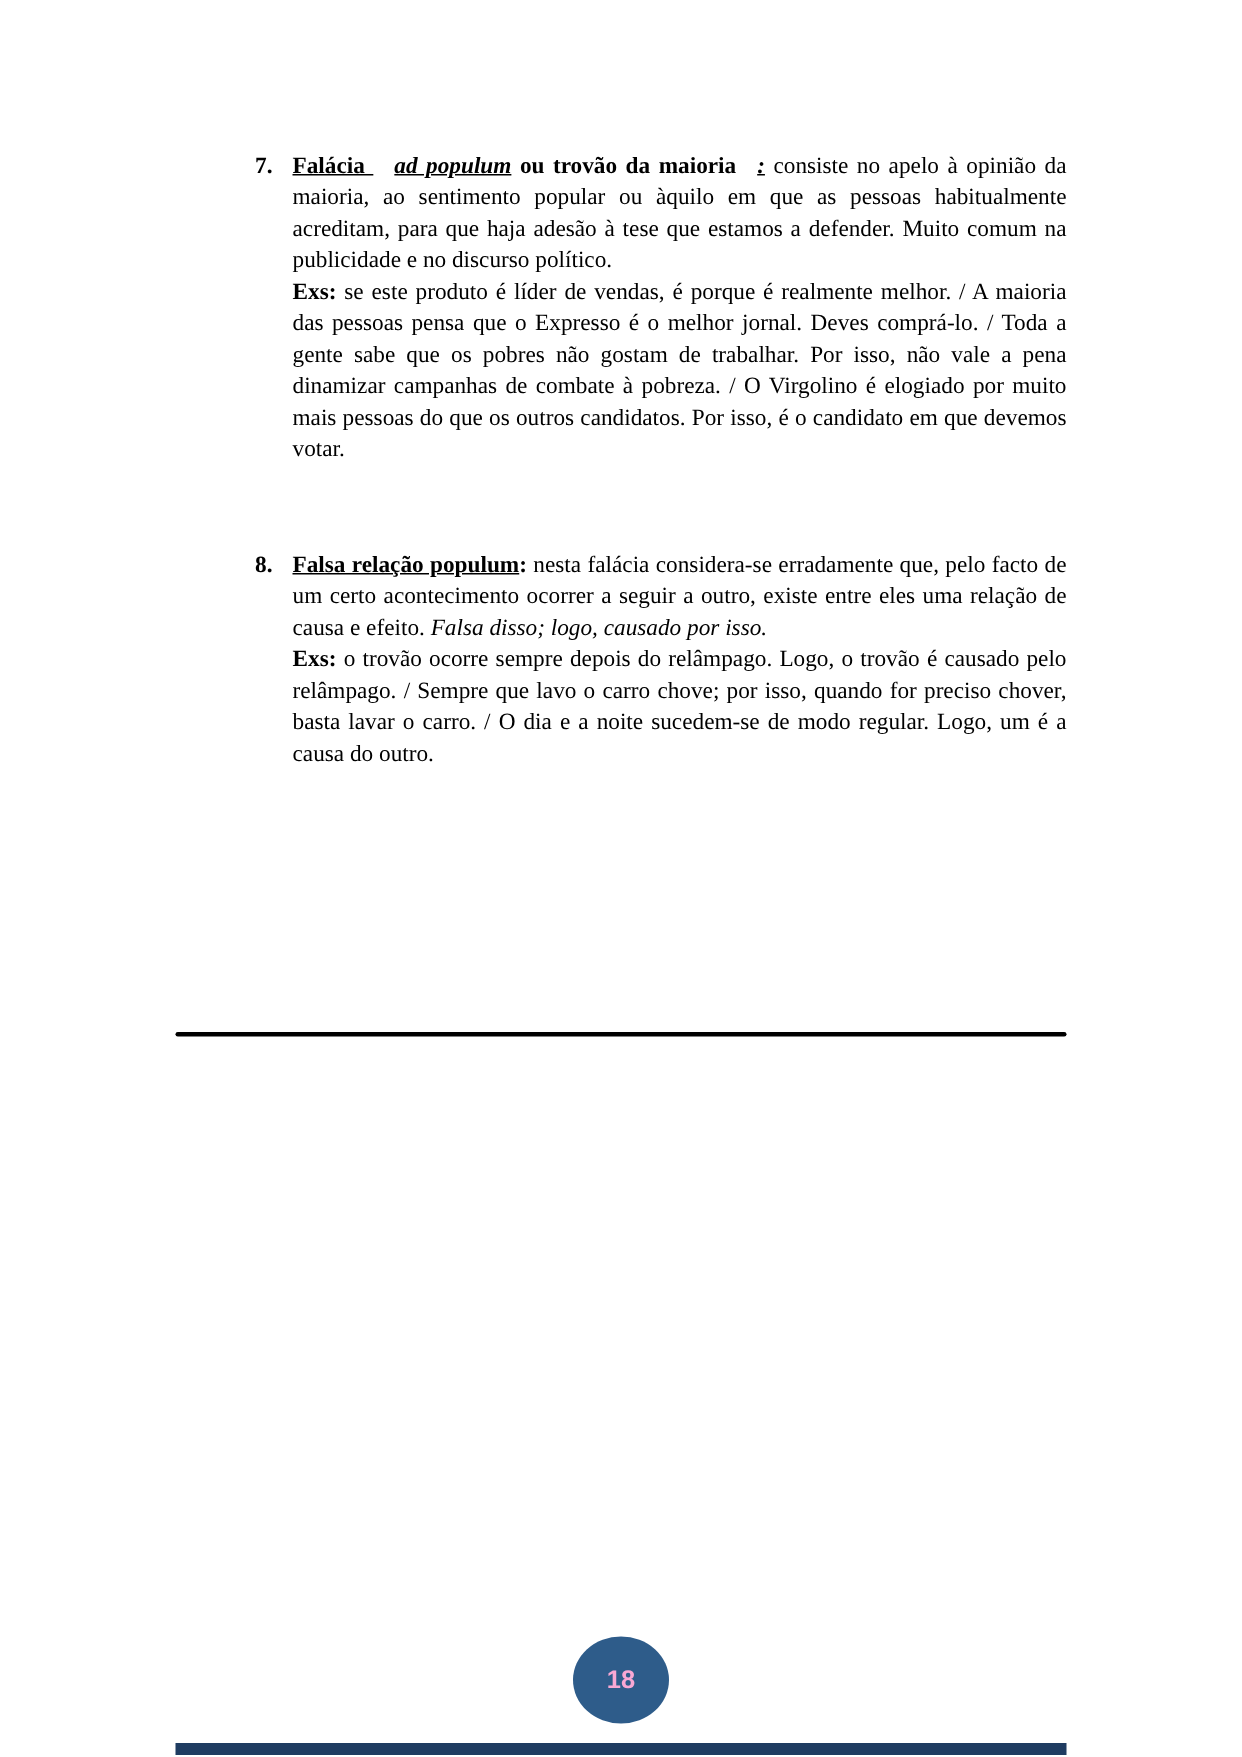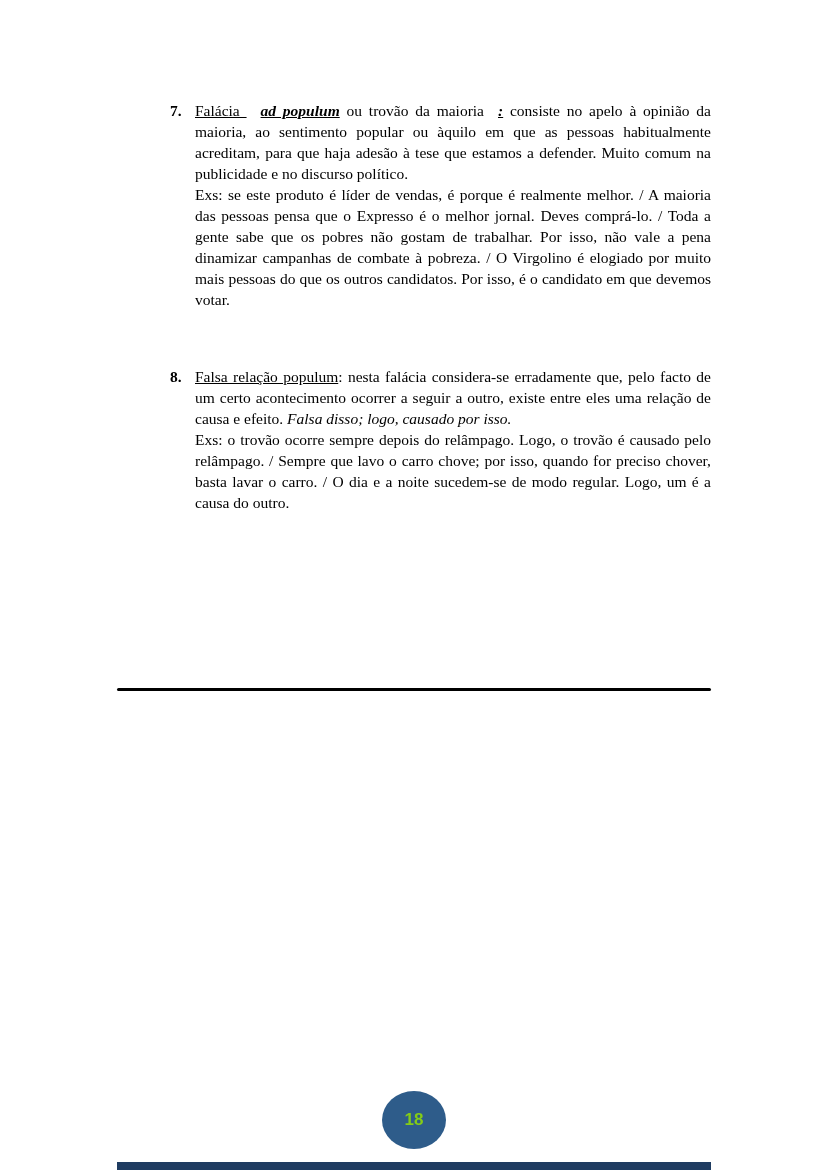--- a/index.html
+++ b/index.html
@@ -33,21 +33,21 @@
   }
   .item-body {
     flex: 1;
     font-size: 15.5px;
     line-height: 21px;
     text-align: justify;
   }
   .item-body p {
     margin: 0;
   }
-  .bold { font-weight: normal; }
+  .bold { font-weight: bold; }
   .bi   { font-weight: bold; font-style: italic; margin-left: 14px; }
   .u    { text-decoration: underline; }
   .it   { font-style: italic; }
   .divider {
     position: absolute;
     left: 117px;
     top: 688px;
     width: 594px;
     height: 3px;
     background: #000000;
@@ -57,21 +57,21 @@
     position: absolute;
     top: 1091px;
     left: 50%;
     transform: translateX(-50%);
     width: 64px;
     height: 58px;
     border-radius: 50%;
     display: flex;
     align-items: center;
     justify-content: center;
-    color: #84cc16;
+    color: #f9a8d4;
     font-family: "Liberation Sans", sans-serif;
     font-weight: bold;
     font-size: 17px;
   }
   .footer-bar {
     position: absolute;
     left: 117px;
     right: 117px;
     bottom: 1px;
     height: 8px;

